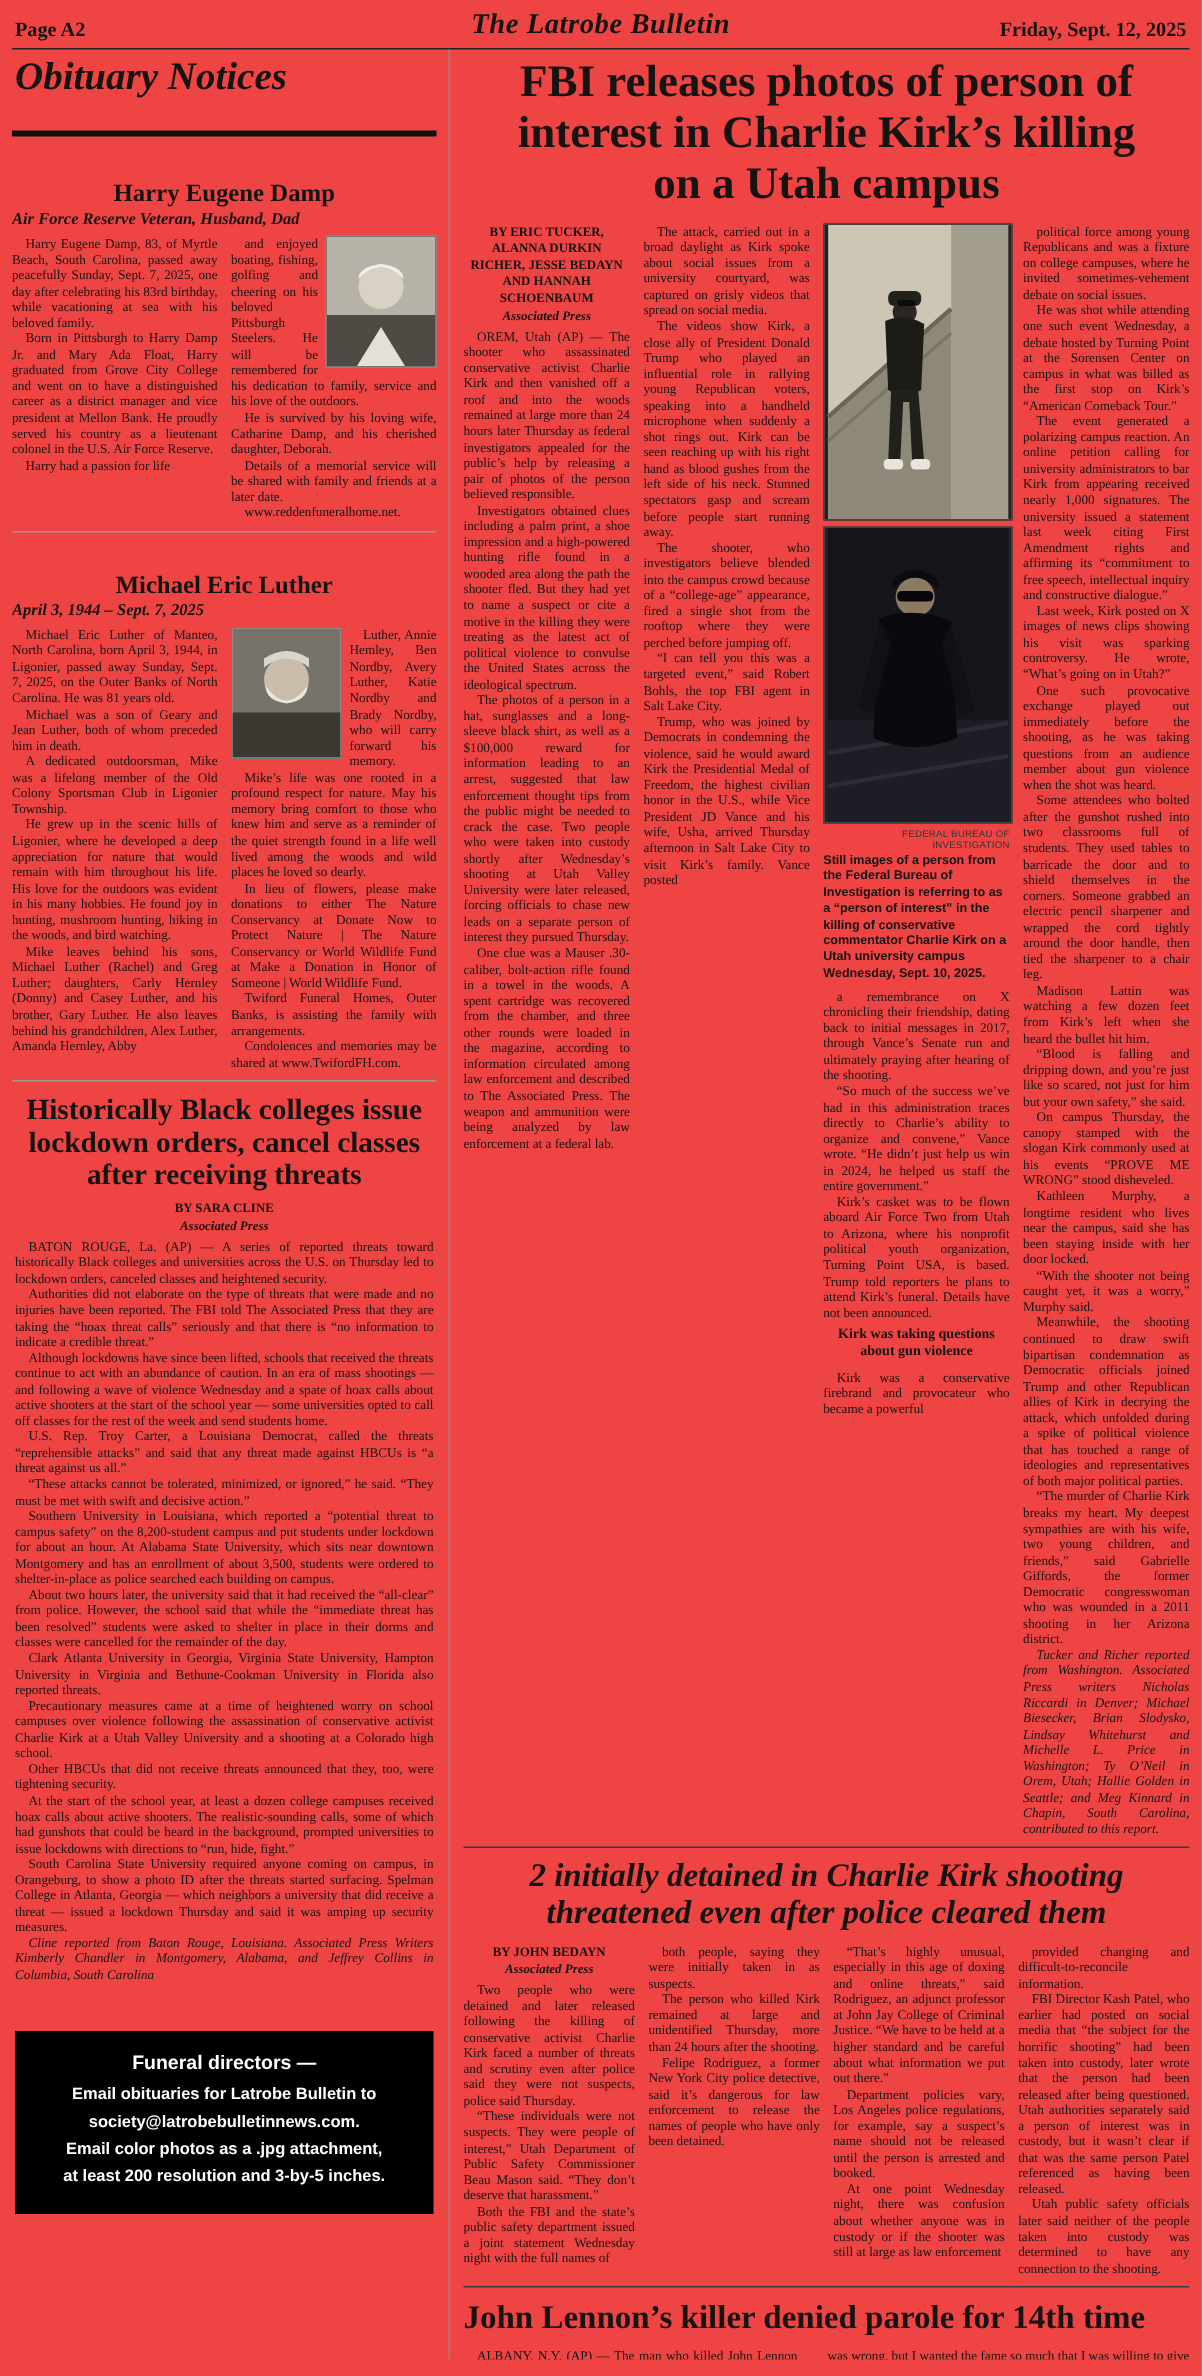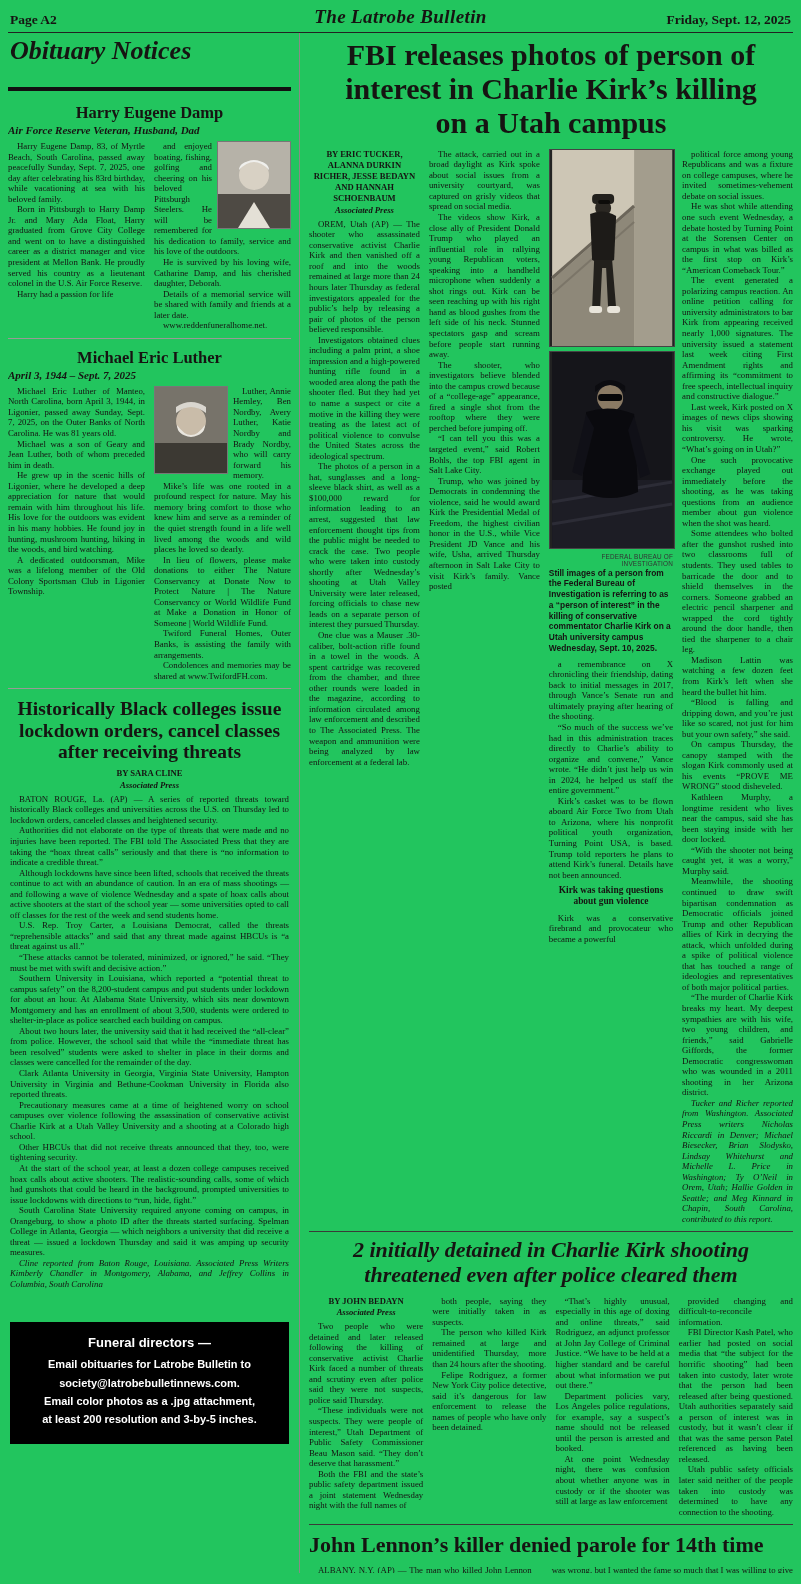--- a/index.html
+++ b/index.html
@@ -1,17 +1,17 @@
 <!DOCTYPE html>
 <html><head>
 <meta charset="utf-8">
 <style>
   html,body{margin:0;padding:0}
   body{background:#cfccc4;font-family:"Liberation Serif",serif}
-  .page{width:801px;height:1584px;margin:0 auto;background:#22c55e;color:#161412;
+  .page{width:801px;height:1584px;margin:0 auto;background:#ef4444;color:#161412;
         overflow:hidden;position:relative;padding:4px 8px;box-sizing:border-box}
 
   
   .topbar{display:flex;justify-content:space-between;align-items:flex-end;
           border-bottom:1.5px solid #222;padding:2px 2px 4px}
   .topbar .edge{font-weight:bold;font-size:13.5px;width:190px}
   .topbar .edge.right{text-align:right}
   .topbar .name{font-size:19px;font-weight:bold;font-style:italic;letter-spacing:.4px}
 
   .layout{display:flex;height:1540px}
@@ -22,21 +22,21 @@
   .bt p{font-size:8.8px;line-height:1.2;text-align:justify;text-indent:9px;margin:0;
         overflow-wrap:break-word}
   .bt.it p{font-style:italic}
   .byline{text-align:center;font-weight:bold;font-size:8.6px;line-height:1.3;margin:0 0 3px}
   .byline .org{font-style:italic}
 
   
   .obit-banner{font-size:26px;font-weight:bold;font-style:italic;border-bottom:4px solid #111;
                padding:1px 0 21px 2px;margin-bottom:3px}
   .obit{padding:4px 0 7px;border-bottom:1px solid #9a9a96}
-  .obit h2{text-align:center;font-size:16.5px;margin:5px 0 1px;font-weight:bold}
+  .obit h2{text-align:center;font-size:16.5px;margin:21px 0 1px;font-weight:bold}
   .obit .sub{font-style:italic;font-weight:bold;font-size:11px;margin-bottom:5px}
   .twocol{display:flex;gap:9px}
   .twocol>div{flex:1;min-width:0}
   .photo{width:72px;height:86px;border:1px solid #777;background:#b9b5ad}
   .ph-r{float:right;margin:0 0 3px 5px}
   .ph-l{float:left;margin:0 5px 3px 0}
   .photo svg{display:block;width:100%;height:100%}
 
   
   .colleges{padding:7px 2px 2px}
@@ -114,22 +114,23 @@
         </div>
       </div>
 
       <div class="obit">
         <h2>Michael Eric Luther</h2>
         <div class="sub">April 3, 1944 – Sept. 7, 2025</div>
         <div class="twocol">
           <div class="bt">
               <p>Michael Eric Luther of Manteo, North Carolina, born April 3, 1944, in Ligonier, passed away Sunday, Sept. 7, 2025, on the Outer Banks of North Carolina. He was 81 years old.</p>
               <p>Michael was a son of Geary and Jean Luther, both of whom preceded him in death.</p>
+              <p>A dedicated outdoorsman, Mike was a lifelong member of the Old Colony Sportsman Club in Ligonier Township.</p>
               <p>He grew up in the scenic hills of Ligonier, where he developed a deep appreciation for nature that would remain with him throughout his life. His love for the outdoors was evident in his many hobbies. He found joy in hunting, mushroom hunting, hiking in the woods, and bird watching.</p>
-              <p>A dedicated outdoorsman, Mike was a lifelong member of the Old Colony Sportsman Club in Ligonier Township.</p>
+              <p>Mike leaves behind his sons, Michael Luther (Rachel) and Greg Luther; daughters, Carly Hernley (Donny) and Casey Luther, and his brother, Gary Luther. He also leaves behind his grandchildren, Alex Luther, Amanda Hernley, Abby</p>
             </div>
           <div class="bt">
             <div class="photo ph-l">
               <svg viewBox="0 0 72 86">
                 <rect width="72" height="86" fill="#77736a"></rect>
                 <rect y="56" width="72" height="30" fill="#3c3933"></rect>
                 <circle cx="36" cy="34" r="15" fill="#c9bca9"></circle>
                 <path d="M22 38 Q36 58 50 38 Q50 48 36 50 Q22 48 22 38 Z" fill="#e9e6df"></path>
                 <path d="M21 26 Q36 14 51 26 L51 20 Q36 10 21 20 Z" fill="#d9d6cf"></path>
               </svg>

